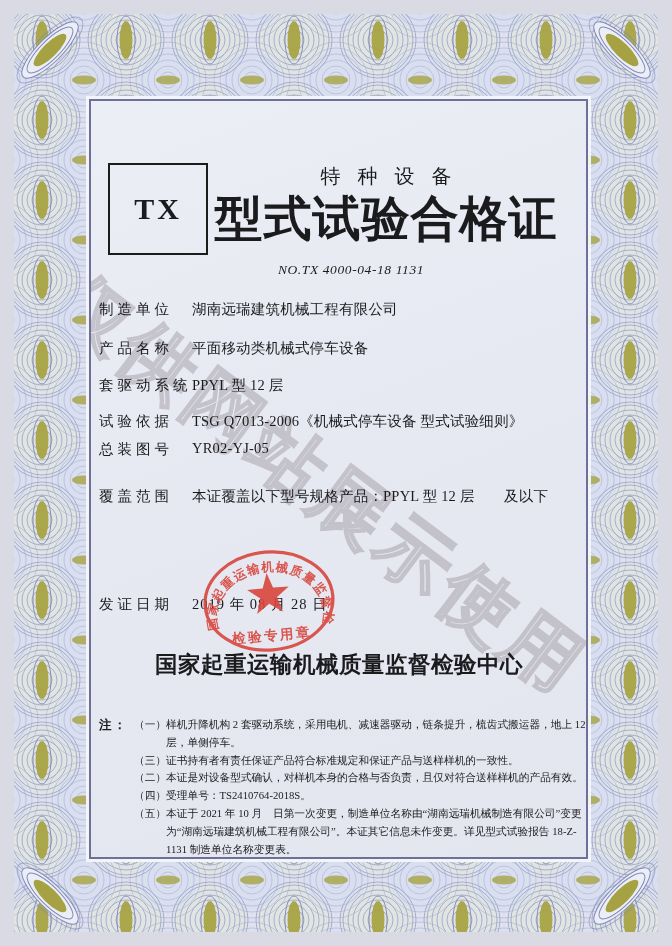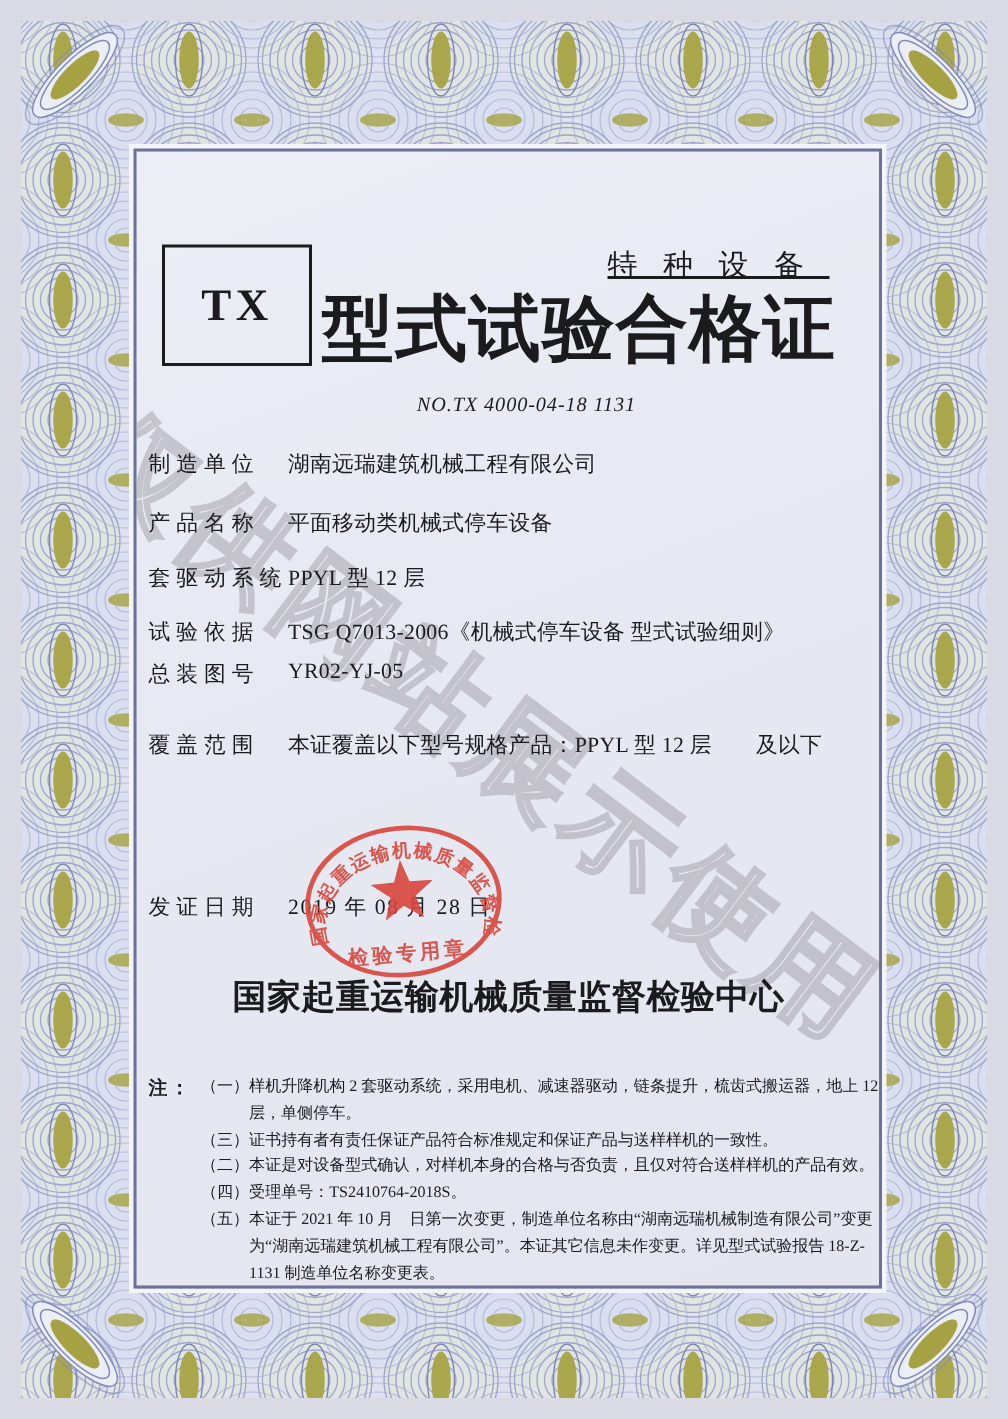--- a/index.html
+++ b/index.html
@@ -19,26 +19,26 @@
   }
   .watermark{
     position:absolute;left:4px;top:152px;white-space:nowrap;
     font-family:"Liberation Sans","DejaVu Sans",sans-serif;font-weight:bold;
     font-size:74px;letter-spacing:6px;
     color:transparent;-webkit-text-stroke:2.2px rgba(154,148,156,.46);
     transform:rotate(37deg);transform-origin:0 0;z-index:1;pointer-events:none;
   }
   .abs{position:absolute;}
   .tx-box{
-    left:17px;top:62px;width:100px;height:81px;box-sizing:border-box;
+    left:17px;top:62px;width:100px;height:92px;box-sizing:border-box;
     border:2.5px solid #1c1c1c;display:flex;align-items:center;justify-content:center;
     font-size:30px;font-weight:bold;letter-spacing:3px;z-index:3;
   }
-  .category{left:128px;top:62px;width:334px;text-align:right;
-    font-size:20px;letter-spacing:17px;padding-left:17px;box-sizing:border-box;z-index:3;text-decoration:underline;}
+  .category{left:128px;top:62px;width:334px;text-align:center;
+    font-size:20px;letter-spacing:17px;padding-left:17px;box-sizing:border-box;z-index:3;}
   .cert-title{left:108px;top:86px;width:374px;text-align:center;
     font-size:48px;font-weight:bold;letter-spacing:1px;z-index:3;}
   .cert-number{left:108px;top:161px;width:304px;text-align:center;
     font-size:13.5px;letter-spacing:.6px;z-index:3;font-style:italic;}
   .frow{left:0;width:434px;height:20px;z-index:3;}
   .flabel{position:absolute;left:8px;top:0;letter-spacing:4px;font-size:14.5px;}
   .fvalue{position:absolute;left:101px;top:0;font-size:14.5px;letter-spacing:.2px;white-space:nowrap;}
   .r1{top:199px}.r2{top:238px}.r3{top:275px}.r4{top:311px}.r5{top:339px}.r6{top:386px}
   .conclusion{left:22px;top:413px;width:464px;font-size:14.8px;line-height:18.5px;
     text-indent:68px;z-index:3;}

